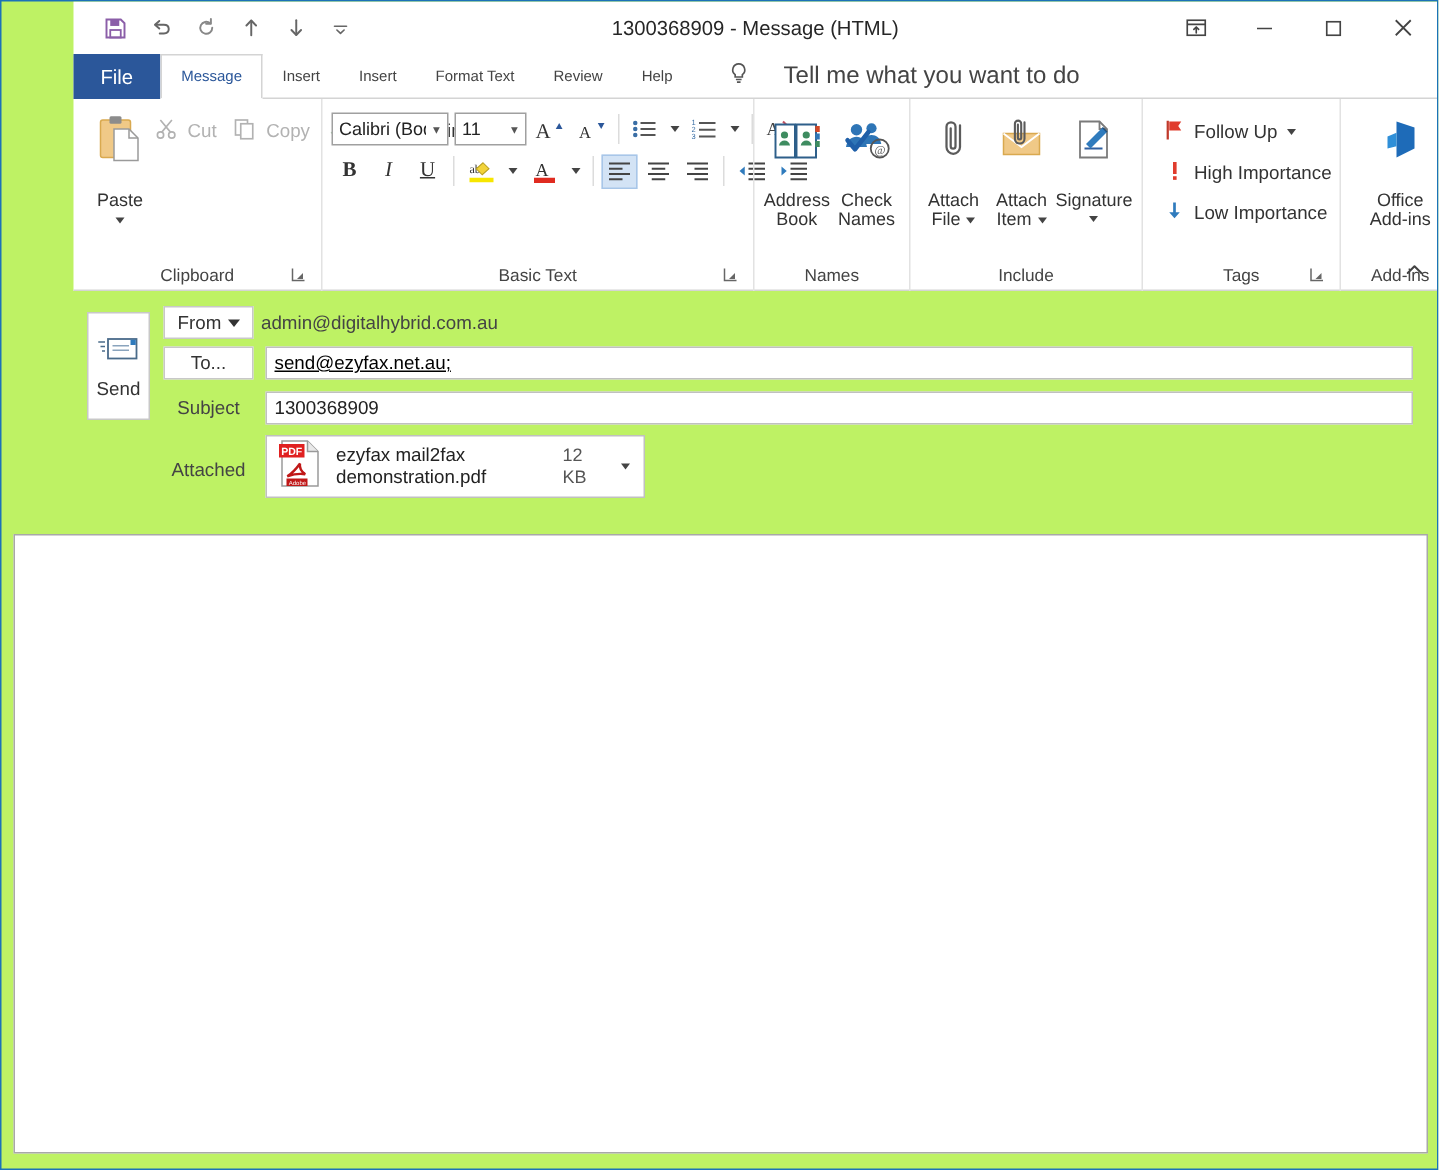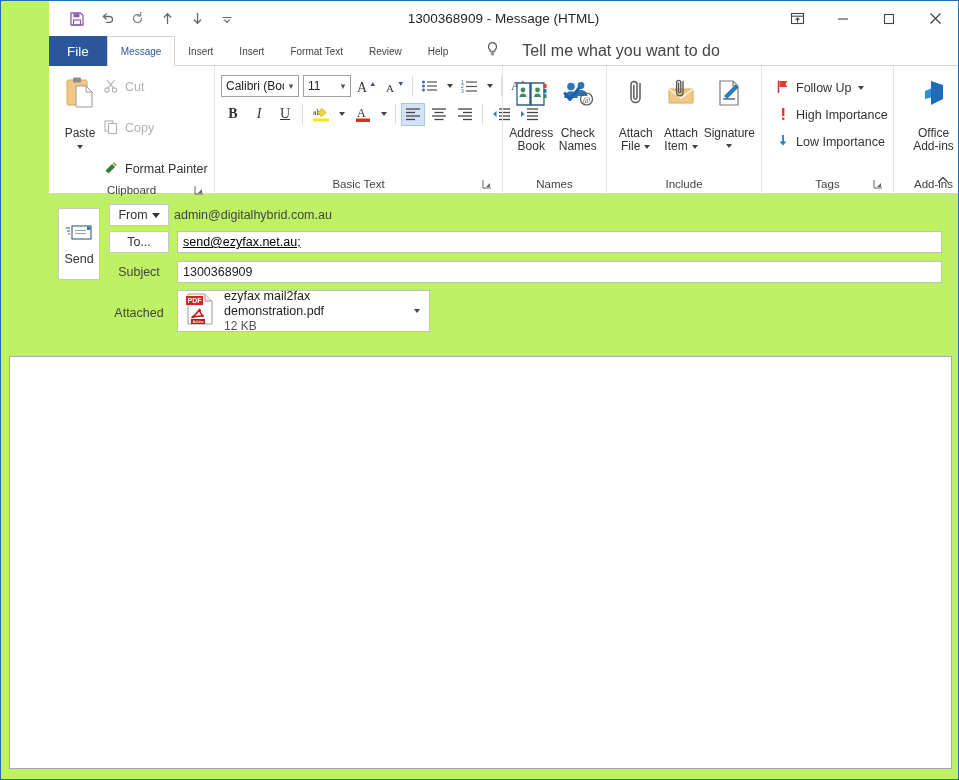--- a/index.html
+++ b/index.html
@@ -273,21 +273,21 @@
   #attach-chip {
     border: 1px solid #c0c0c0;
     background: #fff;
     height: 42px;
     width: 253px;
     display: flex;
     align-items: center;
     padding: 0 4px 0 6px;
     gap: 8px;
   }
-  .att-text { display: flex; flex-direction: column; justify-content: center; flex: 1; }
+  .att-text { display: flex; flex-direction: row; justify-content: center; flex: 1; }
   .att-name { font-size: 12.5px; color: #222; line-height: 15px; }
   .att-size { font-size: 12px; color: #555; line-height: 15px; }
 
   
   #body-area {
     position: absolute;
     left: 8px; top: 355px;
     width: 943px; height: 413px;
     border: 1px solid #a8a8a8;
     background: #ffffff;
@@ -402,21 +402,21 @@
             <svg width="34" height="36" viewBox="0 0 34 36">
               <rect x="4" y="5" width="20" height="25" rx="1.5" fill="#f0c987" stroke="#d9a94f" stroke-width="1"></rect>
               <rect x="10" y="2.5" width="8" height="5" rx="1" fill="#8c8c8c"></rect>
               <path d="M13 11h10l6 6v15H13z" fill="#ffffff" stroke="#9a9a9a" stroke-width="1"></path>
               <path d="M23 11v6h6" fill="none" stroke="#9a9a9a" stroke-width="1"></path>
             </svg>
           </span>
           <span class="lbl">Paste</span>
           <span class="caret-d" style="margin-top:5px"></span>
         </div>
-        <div style="display:flex;flex-direction:column;gap:19px;padding-top:5px;margin-left:2px">
+        <div style="display:flex;gap:3px;padding-top:5px;margin-left:2px">
           <div class="small-btn disabled">
             <span>
               <svg width="16" height="16" viewBox="0 0 16 16">
                 <circle cx="4" cy="12" r="2.1" fill="none" stroke="#b2b2b2" stroke-width="1.1"></circle>
                 <circle cx="11.5" cy="12" r="2.1" fill="none" stroke="#b2b2b2" stroke-width="1.1"></circle>
                 <path d="M4.6 10.4 11.6 2M10.9 10.4 3.9 2" stroke="#b2b2b2" stroke-width="1.1"></path>
               </svg>
             </span>
             <span>Cut</span>
           </div>

